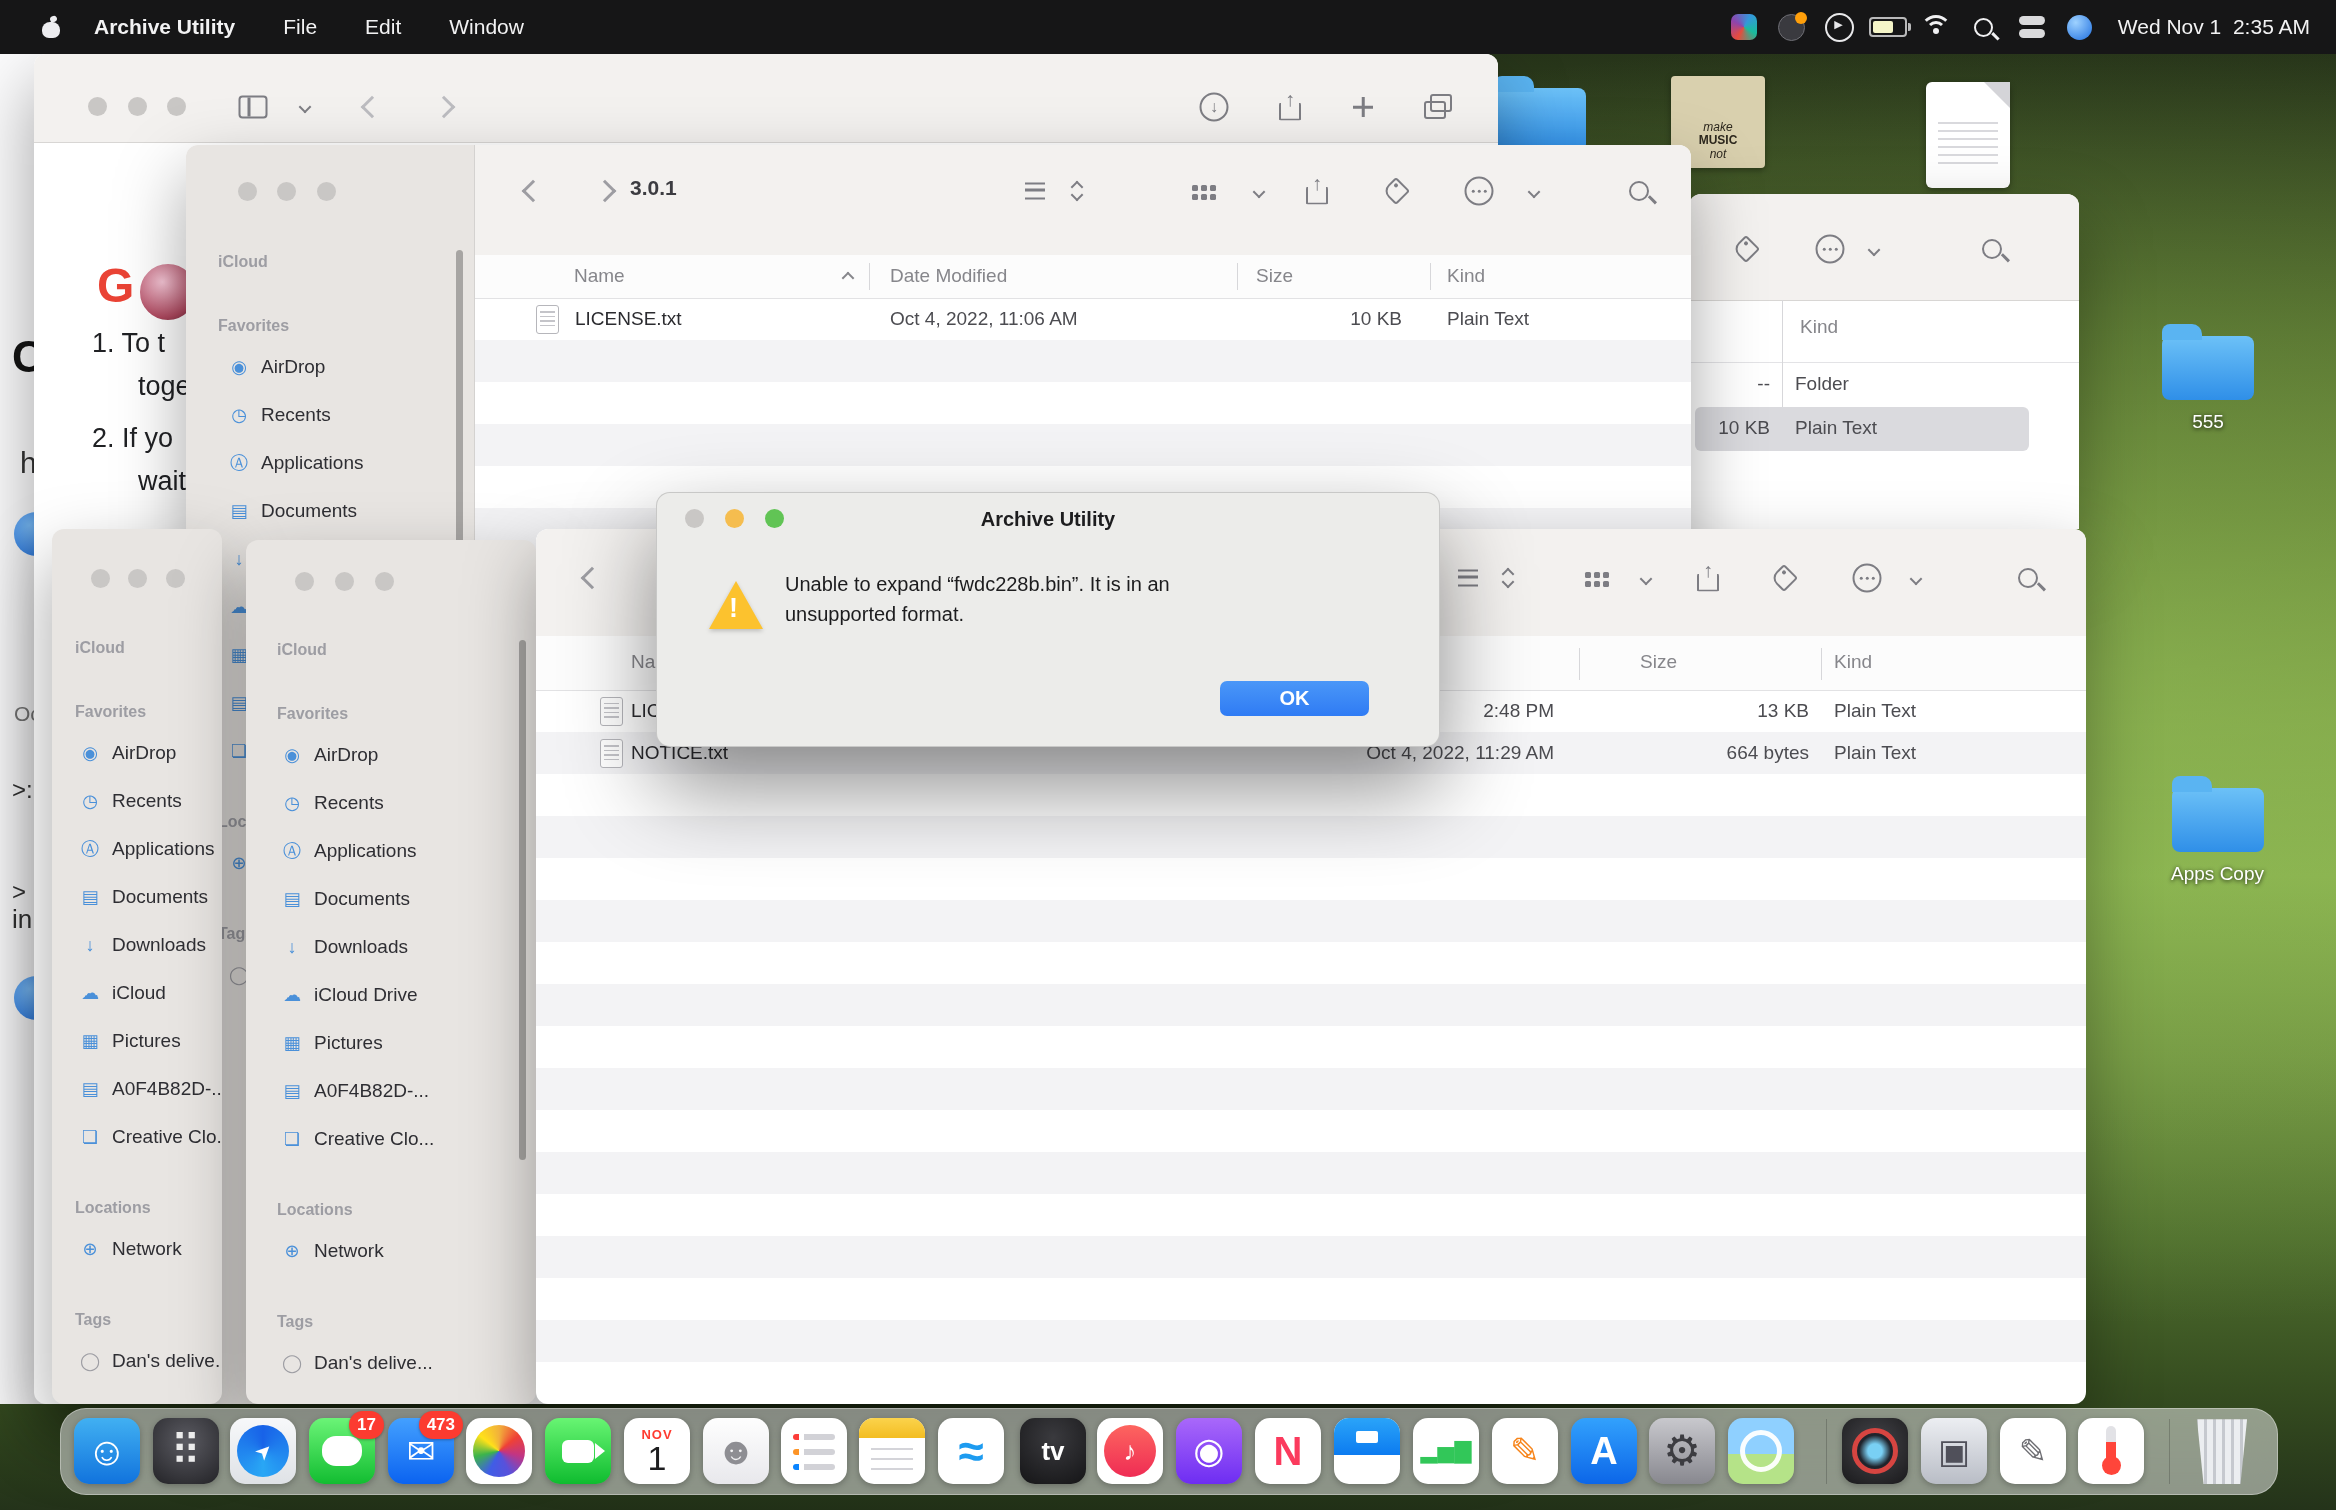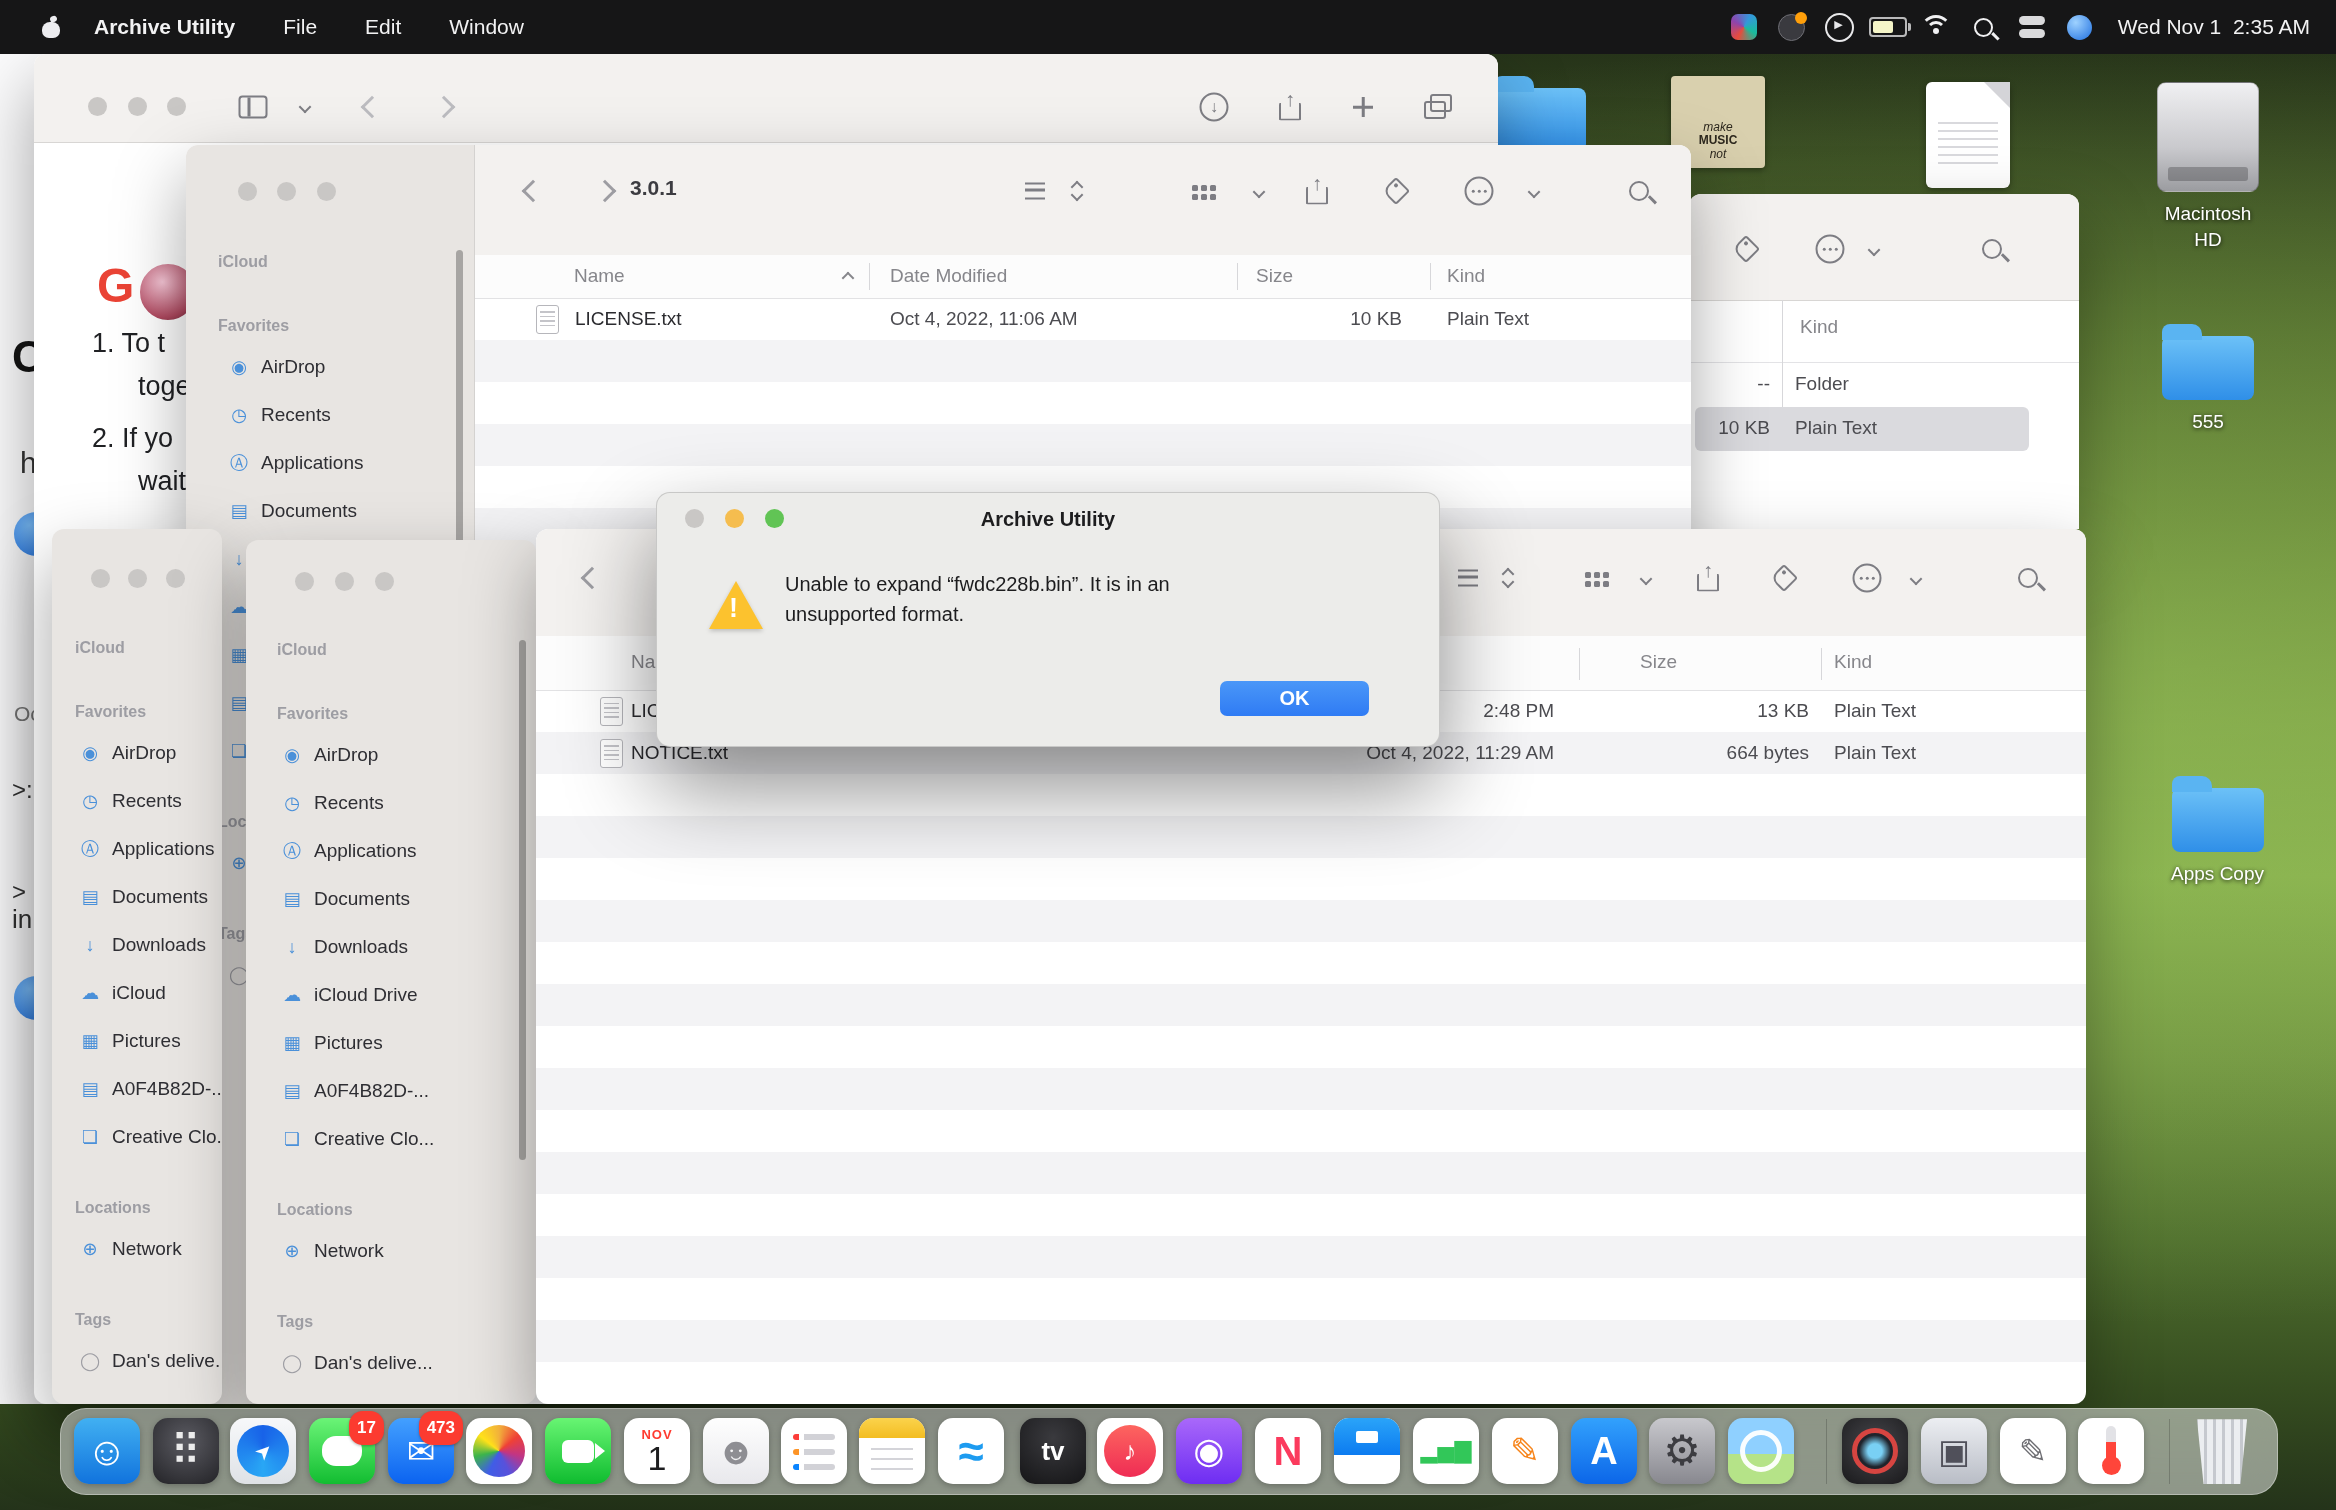--- a/index.html
+++ b/index.html
@@ -118,21 +118,21 @@
   .dk-rem-row{position:absolute;left:12px;width:42px;height:6px;border-radius:3px;}
   .dk-notes-top{position:absolute;top:0;left:0;right:0;height:20px;background:linear-gradient(180deg,#fbd34c,#f3bd22);border-radius:15px 15px 0 0;}
   .dk-notes-lines{position:absolute;top:30px;left:12px;right:12px;height:26px;background:repeating-linear-gradient(180deg,#d4d4d9 0 2.5px,transparent 2.5px 10px);}
   .dk-key-top{position:absolute;top:0;left:0;right:0;height:37px;background:linear-gradient(180deg,#2aa4f9,#0c7bf0);border-radius:15px 15px 0 0;display:flex;align-items:center;justify-content:center;}
   .dk-key-top::after{content:"";width:22px;height:12px;background:#fff;border-radius:2px;}
   .dk-ring{width:32px;height:32px;border:5px solid rgba(255,255,255,.95);border-radius:50%;}
   .dk-lens{width:36px;height:36px;border-radius:50%;border:5px solid #d64541;background:radial-gradient(circle,#79d0f4 0 28%,#20242c 62%);}
   .dk-thermo{position:relative;width:10px;height:40px;background:linear-gradient(180deg,#e2e2e6 0 40%,#ff453a 40%);border-radius:5px;margin-bottom:10px;}
   .dk-thermo::after{content:"";position:absolute;bottom:-9px;left:-4.5px;width:19px;height:19px;background:#ff453a;border-radius:50%;}
   .dk.dk-trash{background:repeating-linear-gradient(90deg,#eceef1 0 6px,#c6c9cf 6px 9px);clip-path:polygon(12% 2%,88% 2%,78% 100%,22% 100%);box-shadow:none;border-radius:6px;}
-  .dk-badge{position:absolute;top:-7px;right:-9px;min-width:28px;height:34px;padding:0 8px;background:#fc3b30;border-radius:14px;color:#fff;font-size:17px;font-weight:600;display:flex;align-items:center;justify-content:center;box-sizing:border-box;box-shadow:0 1px 3px rgba(0,0,0,.3);}
+  .dk-badge{position:absolute;top:-7px;right:-9px;min-width:28px;height:28px;padding:0 8px;background:#fc3b30;border-radius:14px;color:#fff;font-size:17px;font-weight:600;display:flex;align-items:center;justify-content:center;box-sizing:border-box;box-shadow:0 1px 3px rgba(0,0,0,.3);}
   
   .desk-icon{position:absolute;display:flex;flex-direction:column;align-items:center;gap:9px;}
   .desk-label{font-size:19px;color:#fff;text-shadow:0 1px 4px rgba(0,0,0,.85);text-align:center;line-height:1.35;}
   .hd-ico{width:100px;height:108px;background:linear-gradient(180deg,#f0f0f2,#c9c9cd 60%,#9b9ca0);border-radius:9px;border:1px solid rgba(0,0,0,.25);position:relative;}
   .hd-ico::after{content:"";position:absolute;left:10px;right:10px;bottom:10px;height:14px;background:rgba(60,60,64,.35);border-radius:3px;}
   .folder-ico{width:92px;height:64px;background:linear-gradient(180deg,#6cc1f7,#2f8fe8);border-radius:8px;position:relative;margin-top:16px;}
   .folder-ico::before{content:"";position:absolute;top:-12px;left:0;width:40px;height:16px;background:#5ab4f2;border-radius:8px 10px 0 0;}
   .img-ico{width:96px;height:112px;border-radius:4px;position:relative;overflow:hidden;
     background:linear-gradient(180deg,#f6f6f1 0 52%,#e8b84a 52% 74%,#c2452d 74%);box-shadow:0 2px 6px rgba(0,0,0,.35);}
   .img-ico::before{content:"";position:absolute;top:10px;left:10px;right:10px;height:38px;
@@ -172,24 +172,20 @@
   <div class="desk-icon" style="left:1666px;top:76px;width:104px;">
     <div class="poster-ico">
       <span class="poster-line script">make</span>
       <span class="poster-line">MUSIC</span>
       <span class="poster-line script">not</span>
     </div>
   </div>
   <div class="desk-icon" style="left:1918px;top:82px;width:100px;">
     <div class="doc-ico"></div>
   </div>
-  <div class="desk-icon" style="left:2150px;top:82px;width:116px;">
-    <div class="hd-ico"></div>
-    <div class="desk-label">Macintosh HD</div>
-  </div>
   <div class="desk-icon" style="left:2152px;top:320px;width:112px;">
     <div class="folder-ico"></div>
     <div class="desk-label">555</div>
   </div>
   <div class="desk-icon" style="left:2152px;top:772px;width:112px;align-items:flex-end;">
     <div class="folder-ico"></div>
     <div class="desk-label">Apps Copy</div>
   </div>
 
   <div class="abs" id="left-strip" style="left:0;top:54px;width:52px;height:1350px;background:#fbfbfc;">

